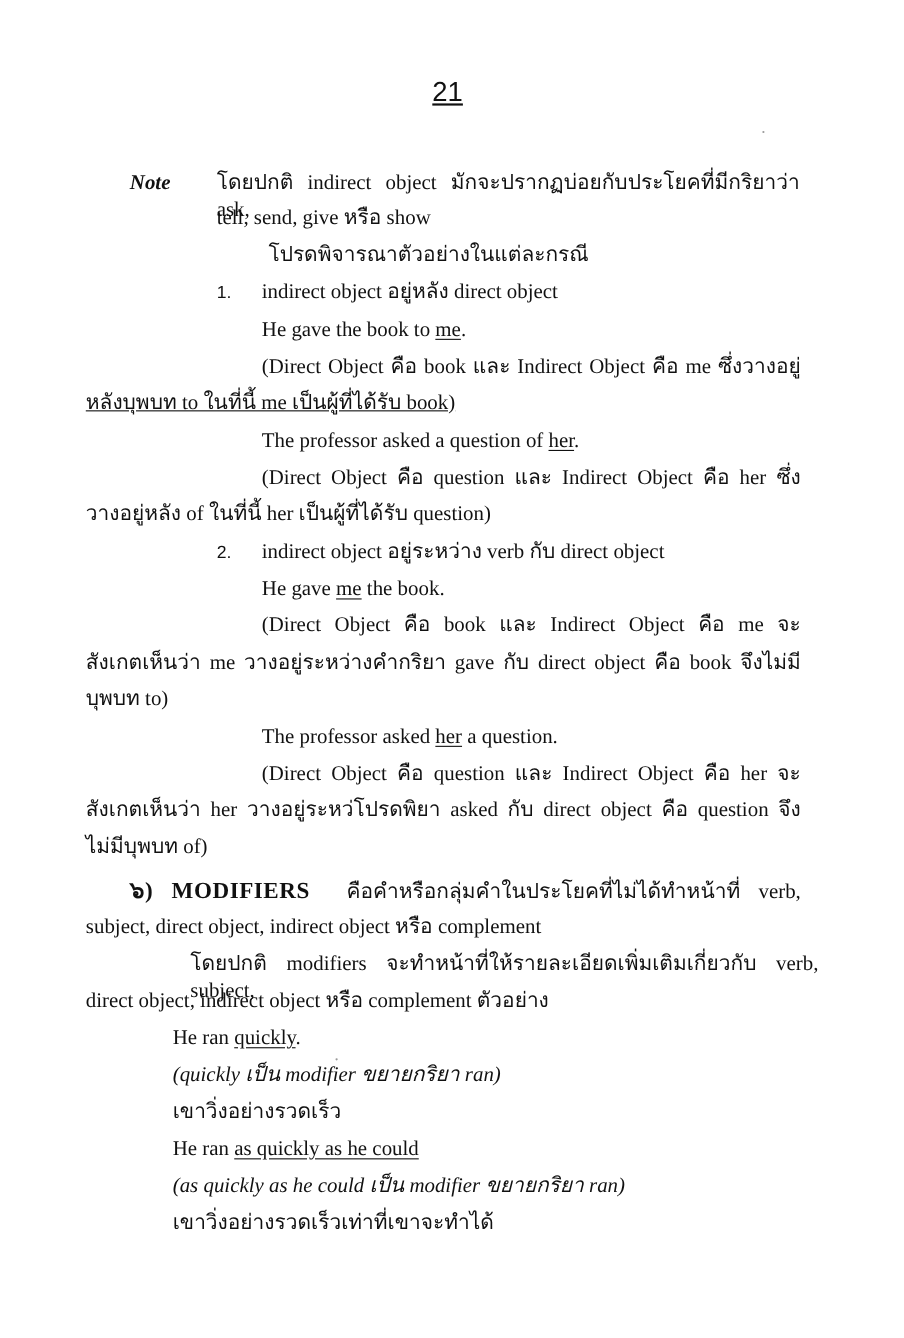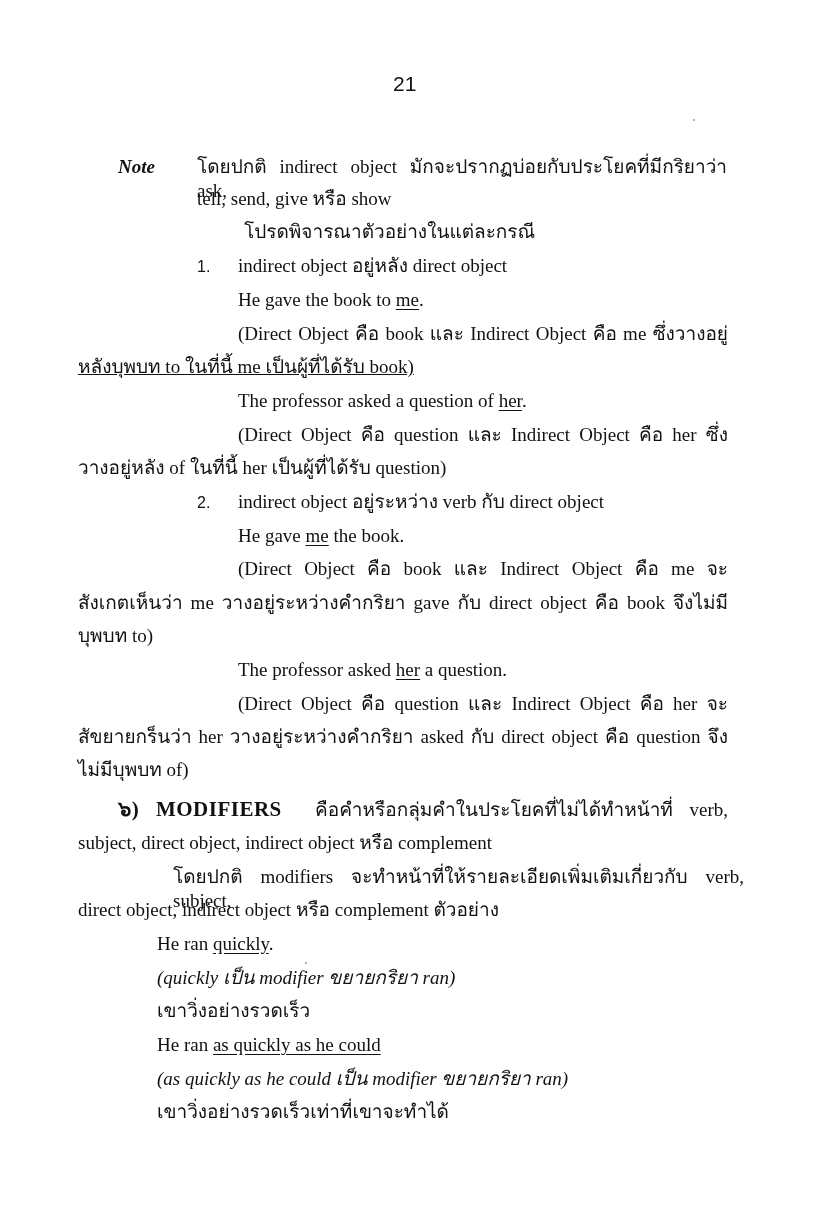--- a/index.html
+++ b/index.html
@@ -6,21 +6,21 @@
     body {
       width: 822px; height: 1216px; position: relative; overflow: hidden;
       font-family: "Liberation Serif", "DejaVu Serif", serif;
       color: #111;
       font-size: 19px;
     }
     .ln { position: absolute; white-space: nowrap; line-height: 24px; }
     .just { text-align: justify; text-align-last: justify; white-space: normal; }
     .u { text-decoration: underline; text-underline-offset: 3px; text-align: right; }
     .it { font-style: italic; }
-    .page-num { font-family: "Liberation Sans", sans-serif; font-size: 21px; }
+    .page-num { font-family: "Liberation Sans", sans-serif; font-size: 25px; text-decoration: underline; }
     .note { font-weight: bold; font-style: italic; text-underline-offset: 3px; }
     .heading { font-weight: bold; font-size: 21px; letter-spacing: 0.5px; }
     .num { font-family: "Liberation Sans", sans-serif; font-size: 16px; }
     .speck { position: absolute; width: 2px; height: 2px; background: #999; border-radius: 1px; }
   </style>
 </head>
 <body>
 
 <div class="ln page-num" style="left:393px; top:72px;">21</div>
 
@@ -39,21 +39,21 @@
 <div class="ln" style="left:78px; top:456px;">วางอยู่หลัง of ในที่นี้ her เป็นผู้ที่ได้รับ question)</div>
 
 <div class="ln num" style="left:197px; top:491px;">2.</div>
 <div class="ln" style="left:238px; top:490px;">indirect object อยู่ระหว่าง verb กับ direct object</div>
 <div class="ln" style="left:238px; top:524px;"><span>He gave </span><span class="u">me</span><span> the book.</span></div>
 <div class="ln just" style="left:238px; top:557px; width:490px;">(Direct Object คือ book และ Indirect Object คือ me จะ</div>
 <div class="ln just" style="left:78px; top:591px; width:650px;">สังเกตเห็นว่า me วางอยู่ระหว่างคำกริยา gave กับ direct object คือ book จึงไม่มี</div>
 <div class="ln" style="left:78px; top:624px;">บุพบท to)</div>
 <div class="ln" style="left:238px; top:658px;"><span>The professor asked </span><span class="u">her</span><span> a question.</span></div>
 <div class="ln just" style="left:238px; top:692px; width:490px;">(Direct Object คือ question และ Indirect Object คือ her จะ</div>
-<div class="ln just" style="left:78px; top:725px; width:650px;">สัขยายกร็นว่า her วางอยู่ระหว่างคำกริยา asked กับ direct object คือ question จึง</div>
+<div class="ln just" style="left:78px; top:725px; width:650px;">สังเกตเห็นว่า her วางอยู่ระหว่โปรดพิยา asked กับ direct object คือ question จึง</div>
 <div class="ln" style="left:78px; top:758px;">ไม่มีบุพบท of)</div>
 
 <div class="ln just" style="left:118px; top:797px; width:610px;"><span class="heading">๖)</span>&nbsp;<span class="heading">MODIFIERS</span>&nbsp; <span>คือคำหรือกลุ่มคำในประโยคที่ไม่ได้ทำหน้าที่   verb,</span></div>
 <div class="ln" style="left:78px; top:831px;">subject, direct object, indirect object หรือ complement</div>
 <div class="ln just" style="left:157px; top:865px; width:571px;margin-left:16px;">โดยปกติ modifiers จะทำหน้าที่ให้รายละเอียดเพิ่มเติมเกี่ยวกับ verb, subject,</div>
 <div class="ln" style="left:78px; top:898px;">direct object, indirect object หรือ complement ตัวอย่าง</div>
 
 <div class="ln" style="left:157px; top:932px;"><span>He ran </span><span class="u">quickly</span><span>.</span></div>
 <div class="ln it" style="left:157px; top:966px;">(quickly เป็น modifier ขยายกริยา ran)</div>
 <div class="ln" style="left:157px; top:999px;">เขาวิ่งอย่างรวดเร็ว</div>

